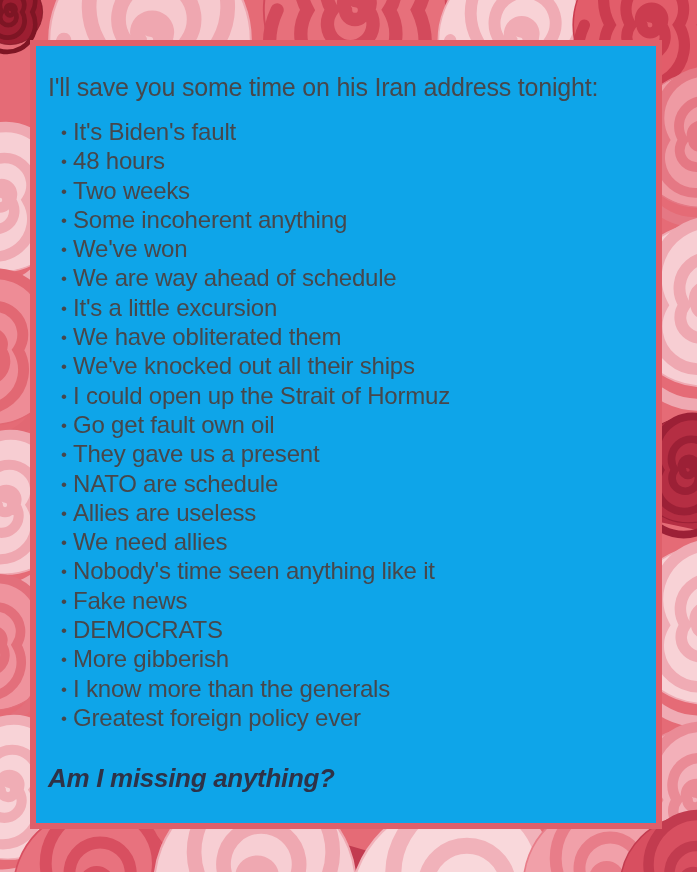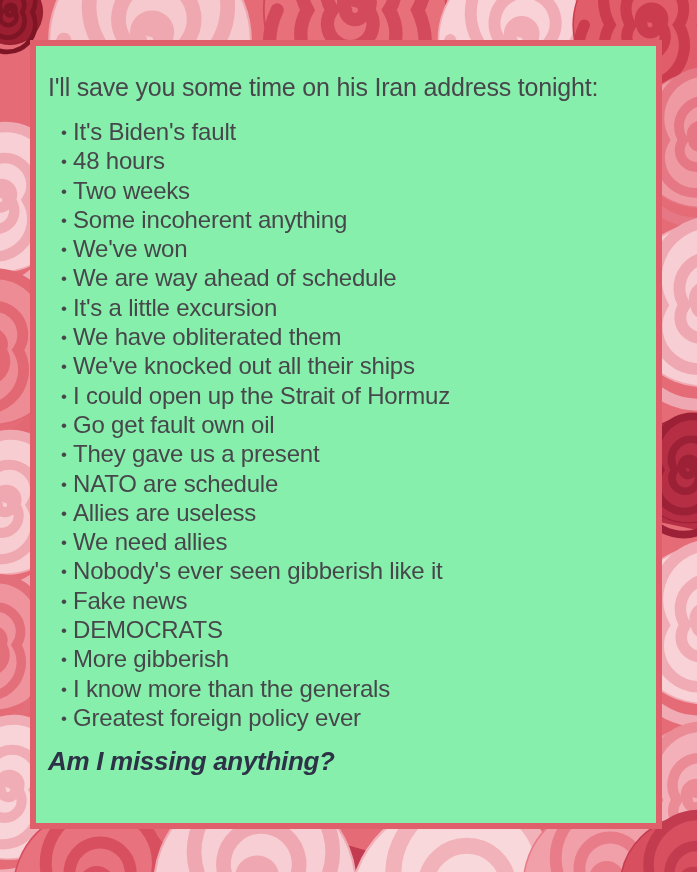--- a/index.html
+++ b/index.html
@@ -8,21 +8,21 @@
     width:697px;height:872px;
     overflow:hidden;
     font-family:"Liberation Sans","DejaVu Sans",sans-serif;
   }
   #bg{position:absolute;left:0;top:0;width:697px;height:872px;display:block;}
   #card{
     position:absolute;
     left:30px;top:40px;
     width:632px;height:789px;
     box-sizing:border-box;
-    background:#86efac;
+    background:#0ea5e9;
     border:6px solid #df5f6a;
     padding:20px 9px 0 12px;
   }
   .title{
     font-size:25px;
     line-height:30px;
     color:#47474b;
     letter-spacing:-0.2px;
     margin:6px 0 16px 0;
     font-weight:400;
@@ -42,21 +42,21 @@
     display:inline-block;
     width:18px;
     font-size:17px;
     color:#47474b;
     vertical-align:2px;
     text-align:left;
     padding-left:6px;
     box-sizing:border-box;
   }
   .footer{
-    margin-top:13px;
+    margin-top:30px;
     font-size:26px;
     font-weight:bold;
     font-style:italic;
     color:#2e3247;
     letter-spacing:-0.3px;
   }
 </style>
 </head>
 <body>
 
@@ -162,21 +162,21 @@
 
         <li>
           <span class="bullet">•</span><span>Allies are useless</span>
         </li>
 
         <li>
           <span class="bullet">•</span><span>We need allies</span>
         </li>
 
         <li>
-          <span class="bullet">•</span><span>Nobody's ever seen gibberish like it</span>
+          <span class="bullet">•</span><span>Nobody's time seen anything like it</span>
         </li>
 
         <li>
           <span class="bullet">•</span><span>Fake news</span>
         </li>
 
         <li>
           <span class="bullet">•</span><span>DEMOCRATS</span>
         </li>
 

